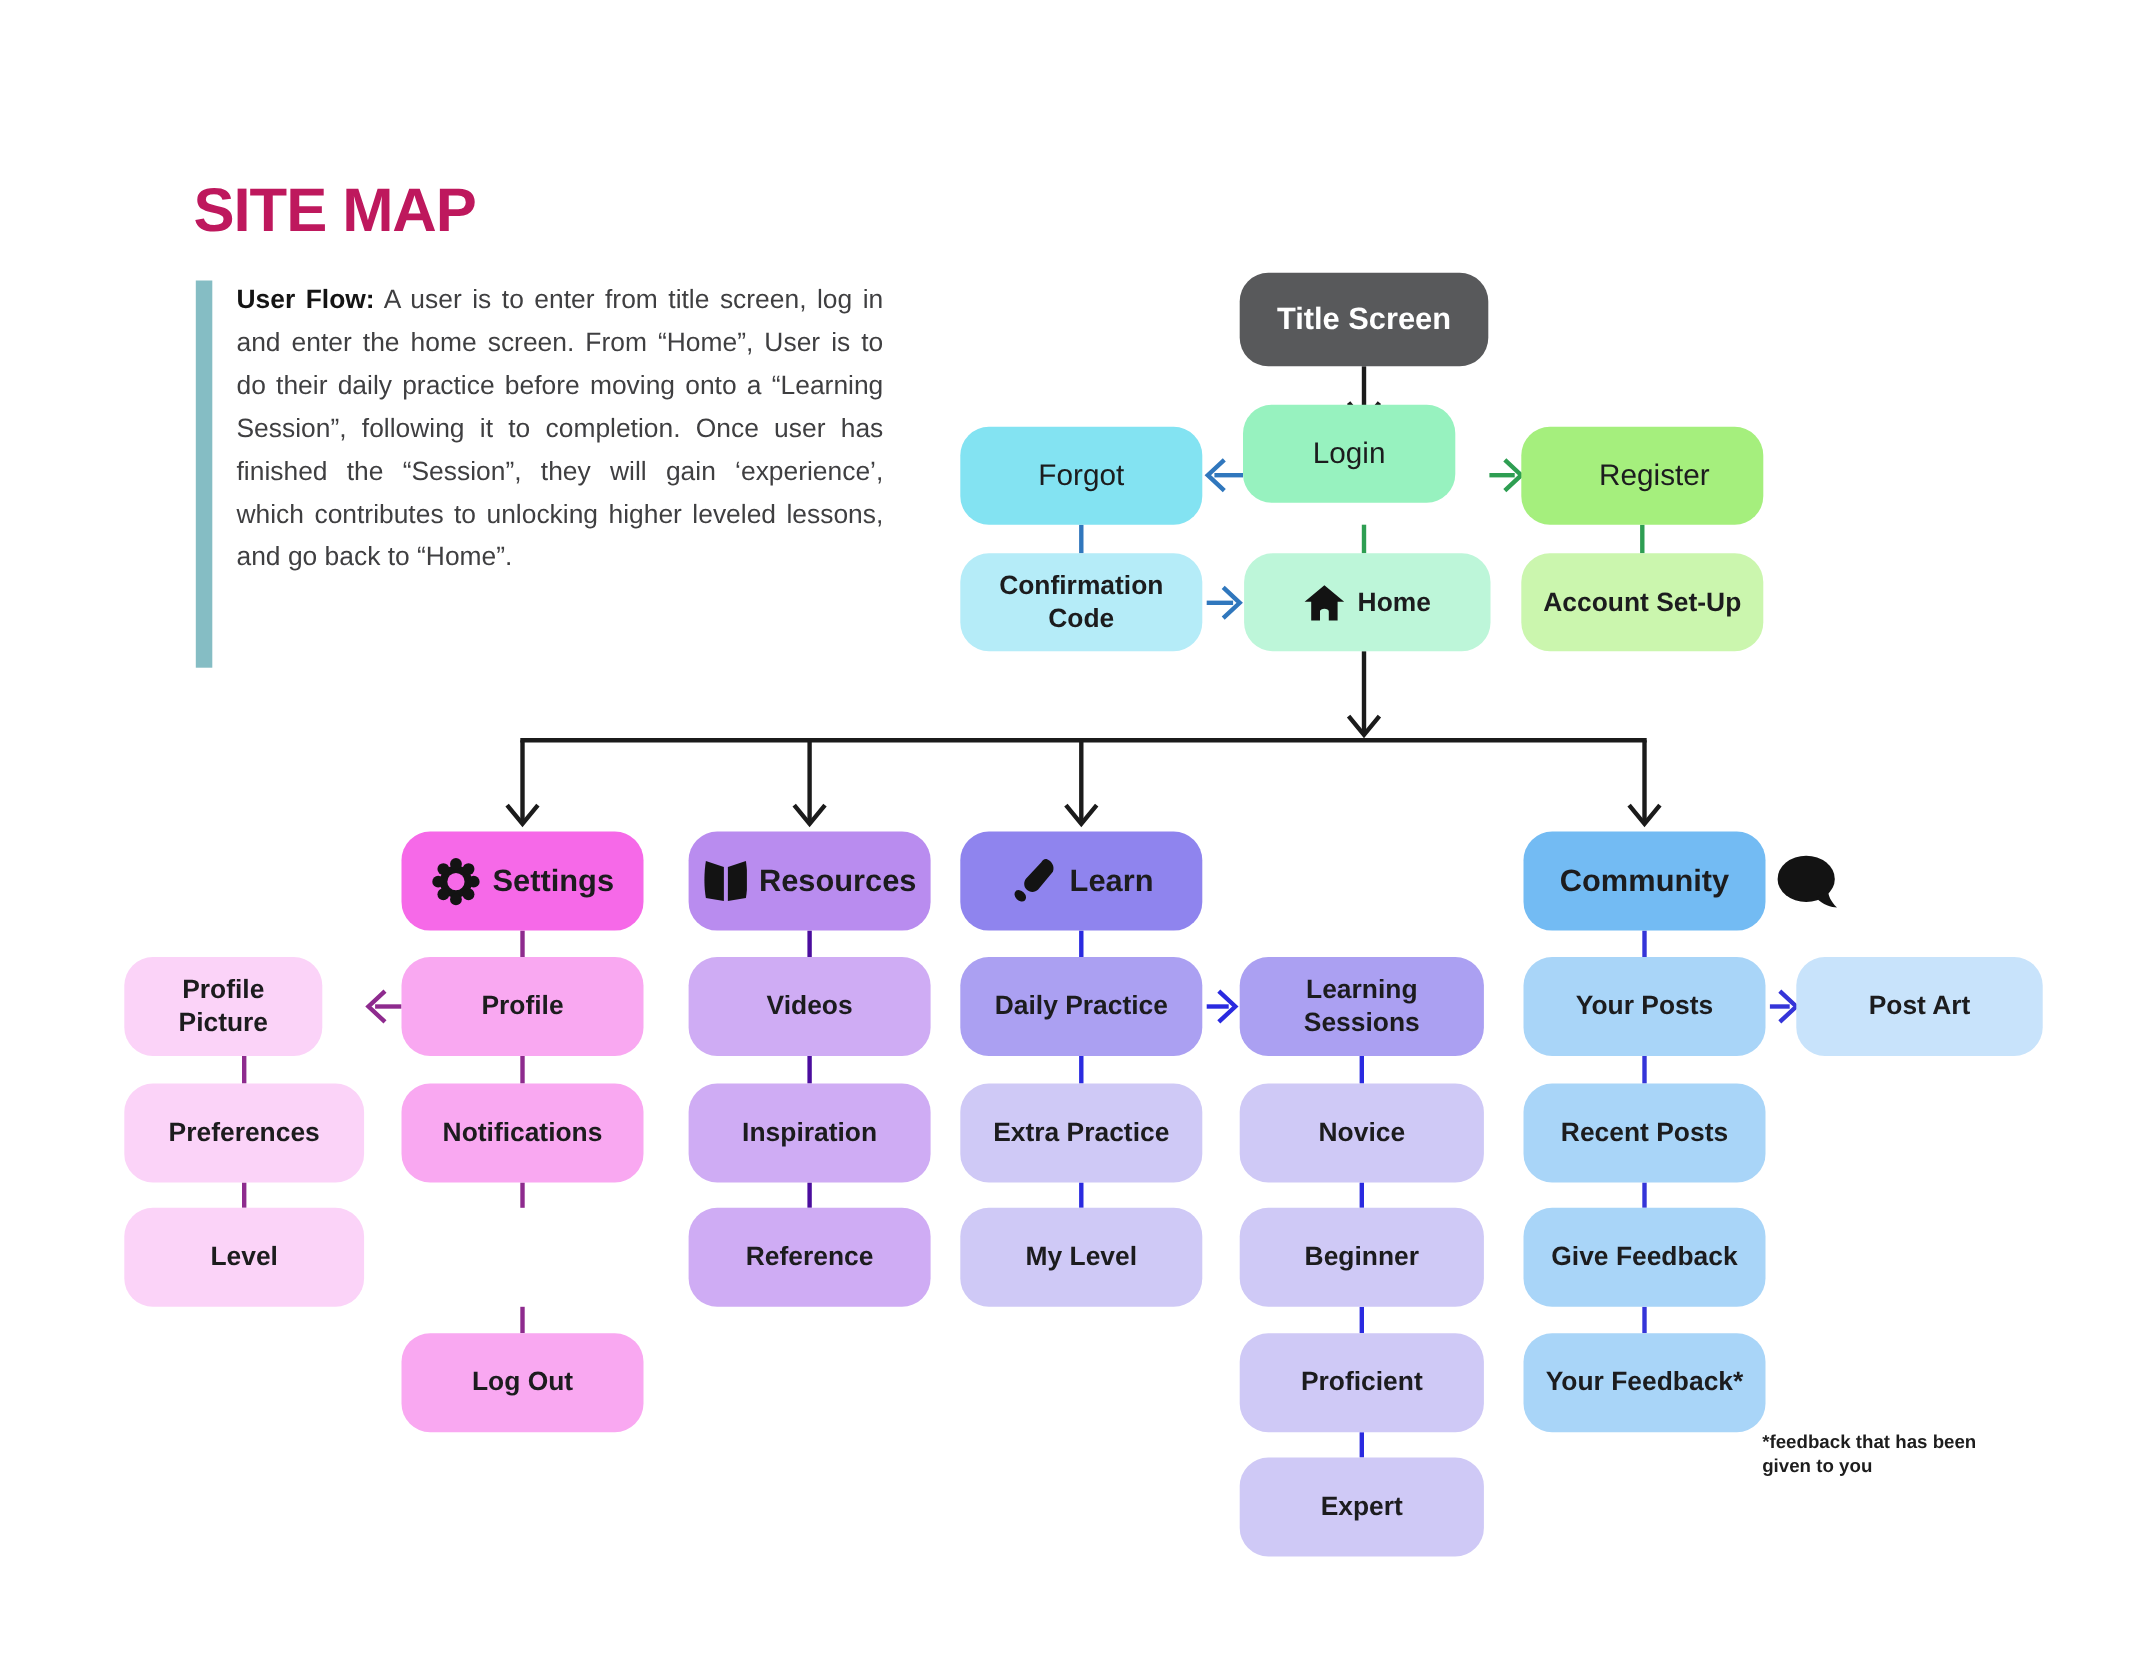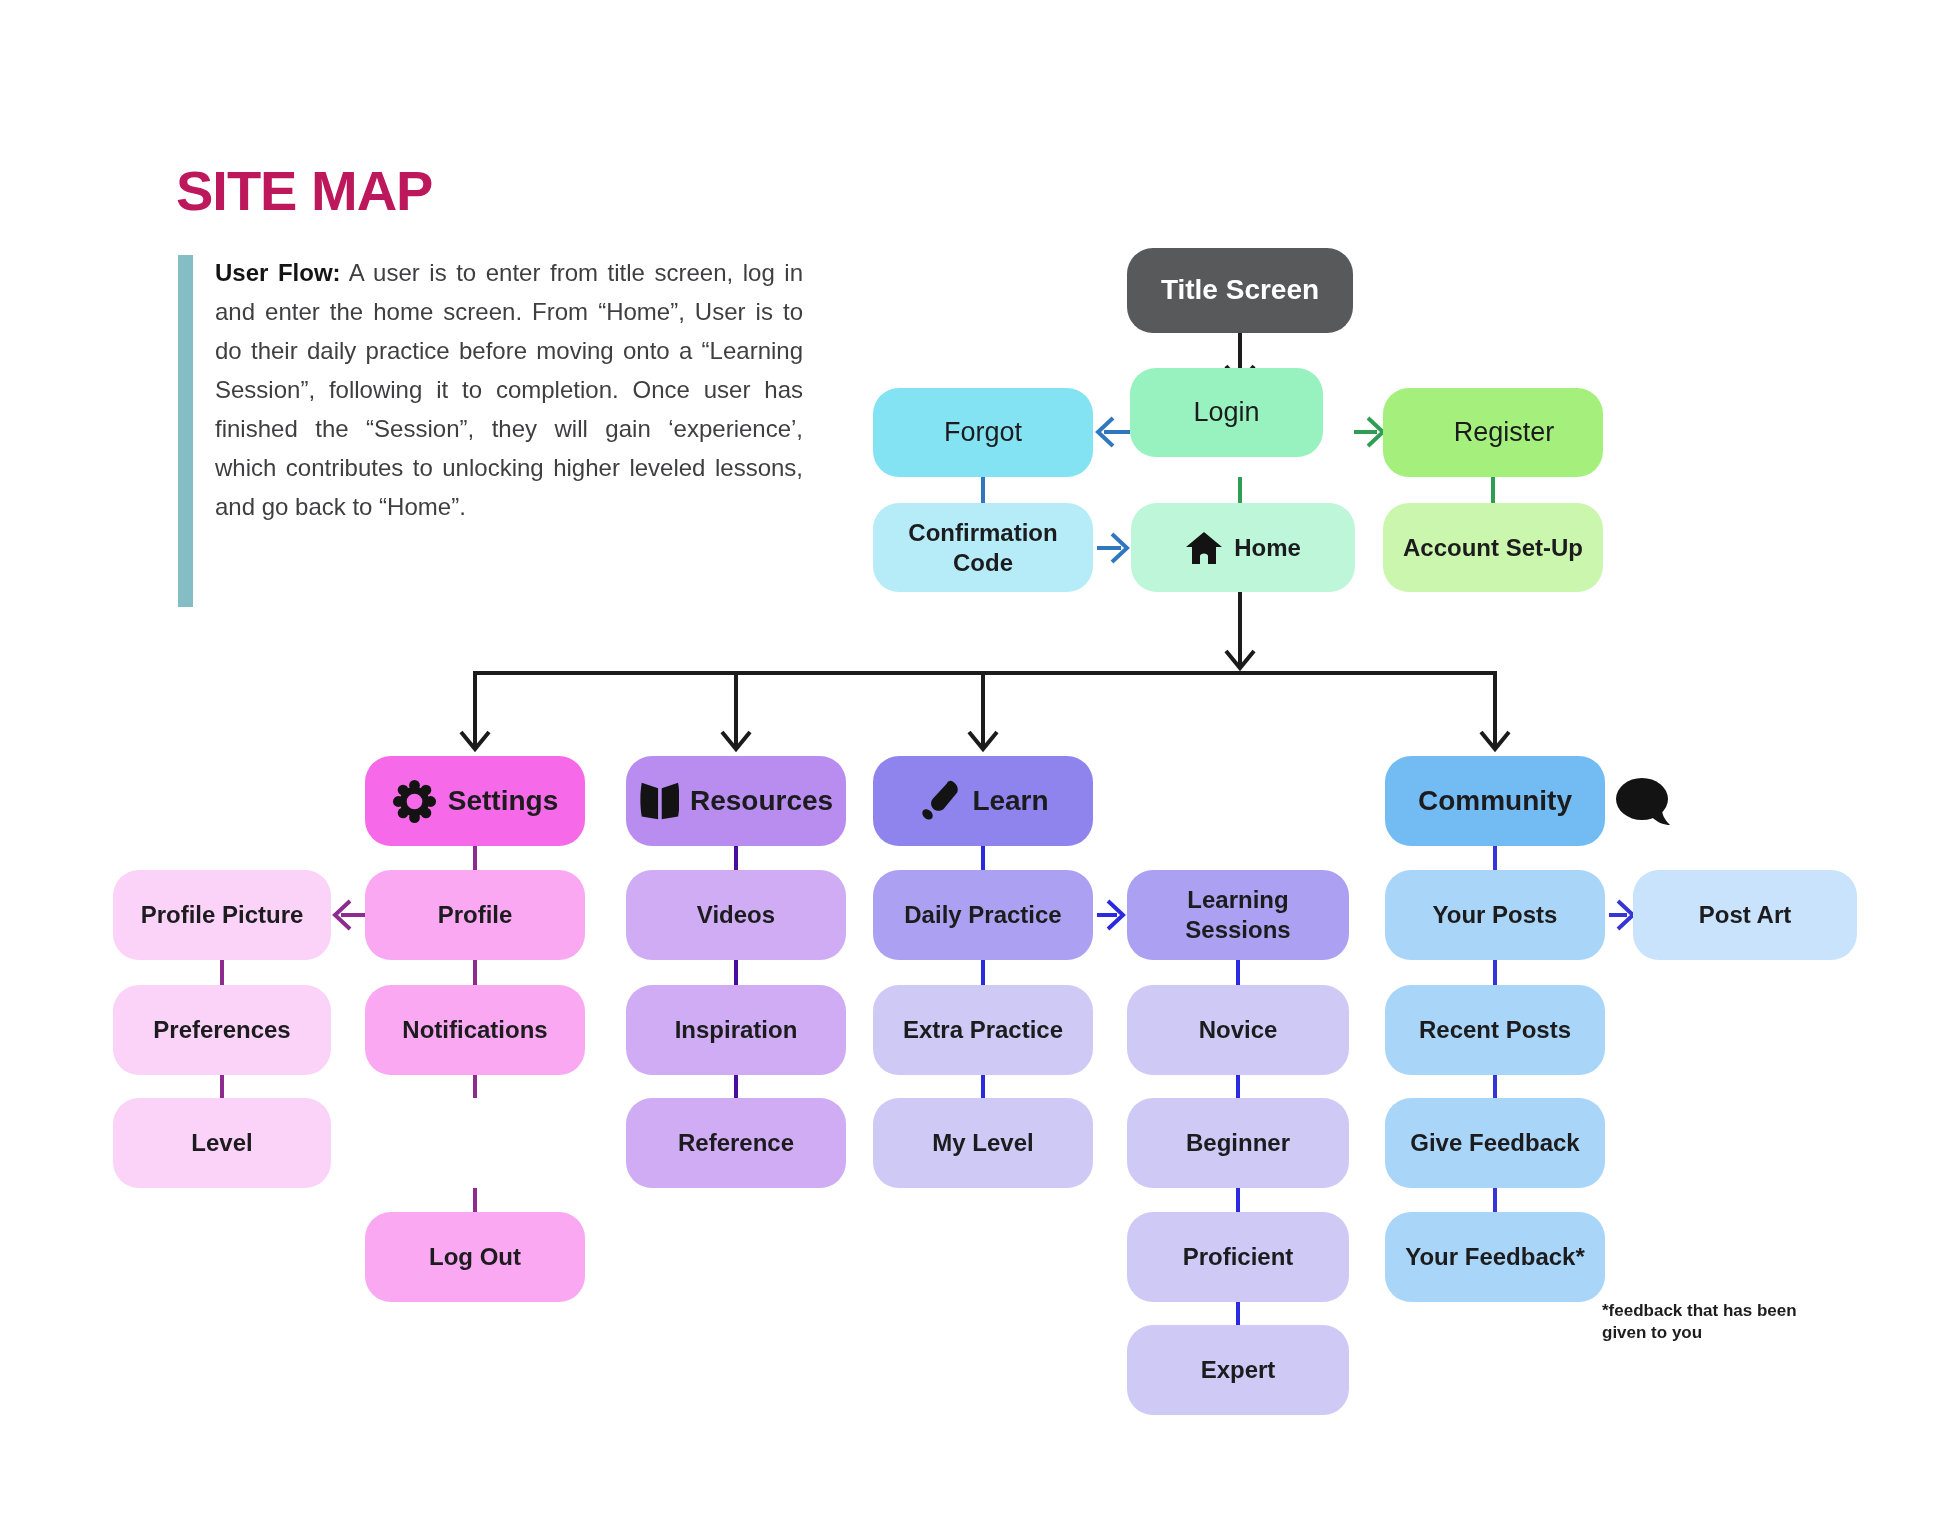--- a/index.html
+++ b/index.html
@@ -197,21 +197,21 @@
   <div class="node c-blue hdr" style="left:1385px;top:756px;width:220px;height:90px;">
       <span>Community</span>
     </div>
   <span class="bubble icon">
       <svg width="62" height="58" viewBox="0 0 62 58">
         <ellipse cx="28" cy="25" rx="26" ry="21" fill="#131313"></ellipse>
         <path d="M37 42 C43 49 51 51 56 51 C50 45 48 40 48 35 Z" fill="#131313"></path>
       </svg>
     </span>
 
-  <div class="node c-pink-l" style="left:113px;top:870px;width:218px;height:90px;">
+  <div class="node c-pink-l" style="left:113px;top:870px;width:180px;height:90px;">
       <span>Profile Picture</span>
     </div>
   <div class="node c-pink" style="left:365px;top:870px;width:220px;height:90px;">
       <span>Profile</span>
     </div>
   <div class="node c-pink-l" style="left:113px;top:985px;width:218px;height:90px;">
       <span>Preferences</span>
     </div>
   <div class="node c-pink" style="left:365px;top:985px;width:220px;height:90px;">
       <span>Notifications</span>

